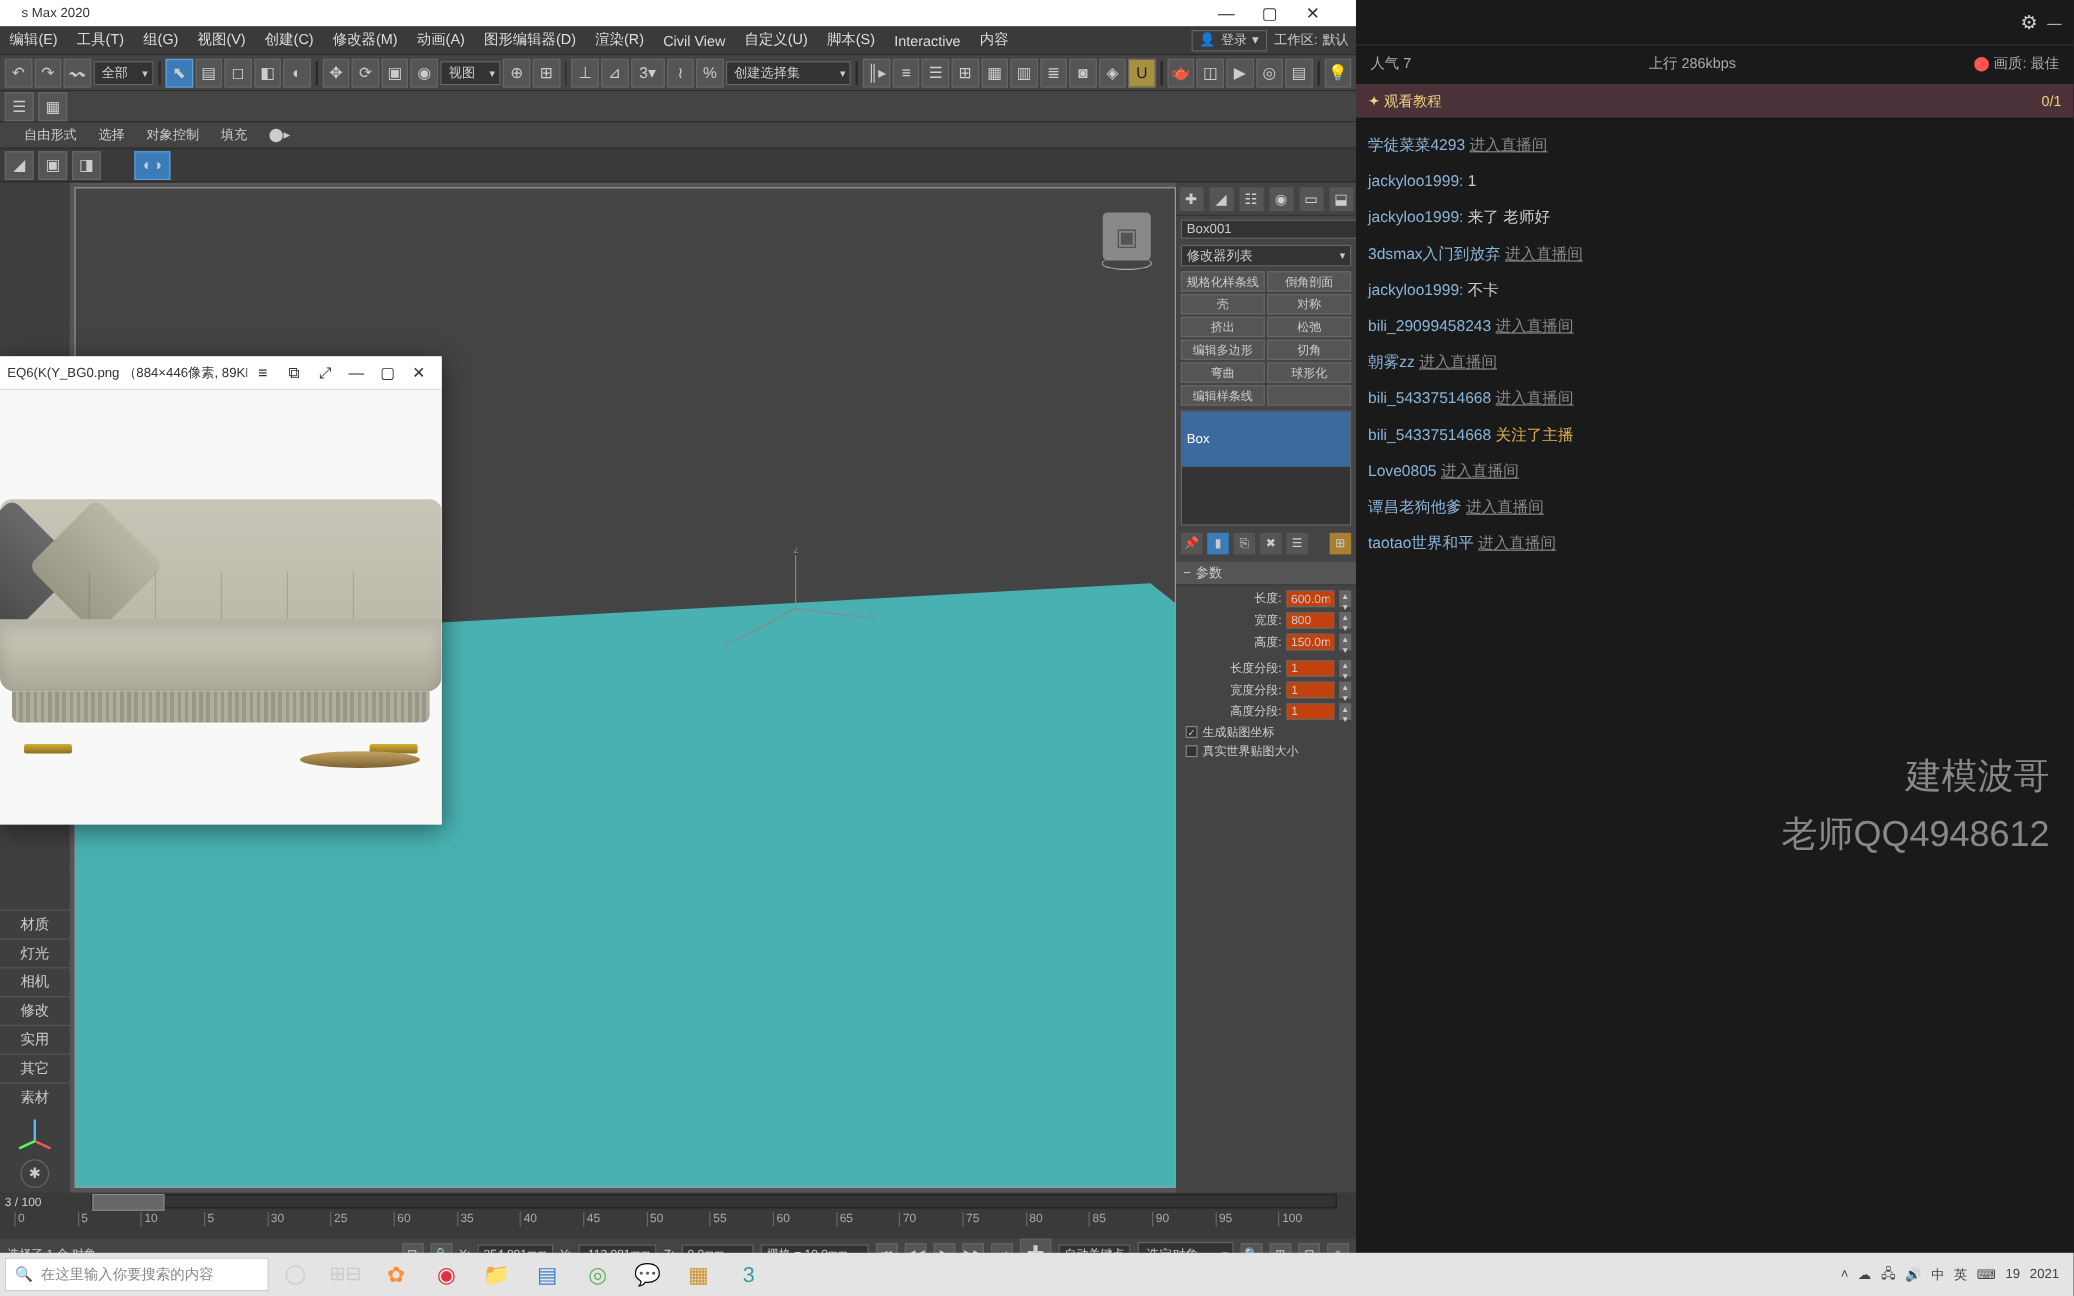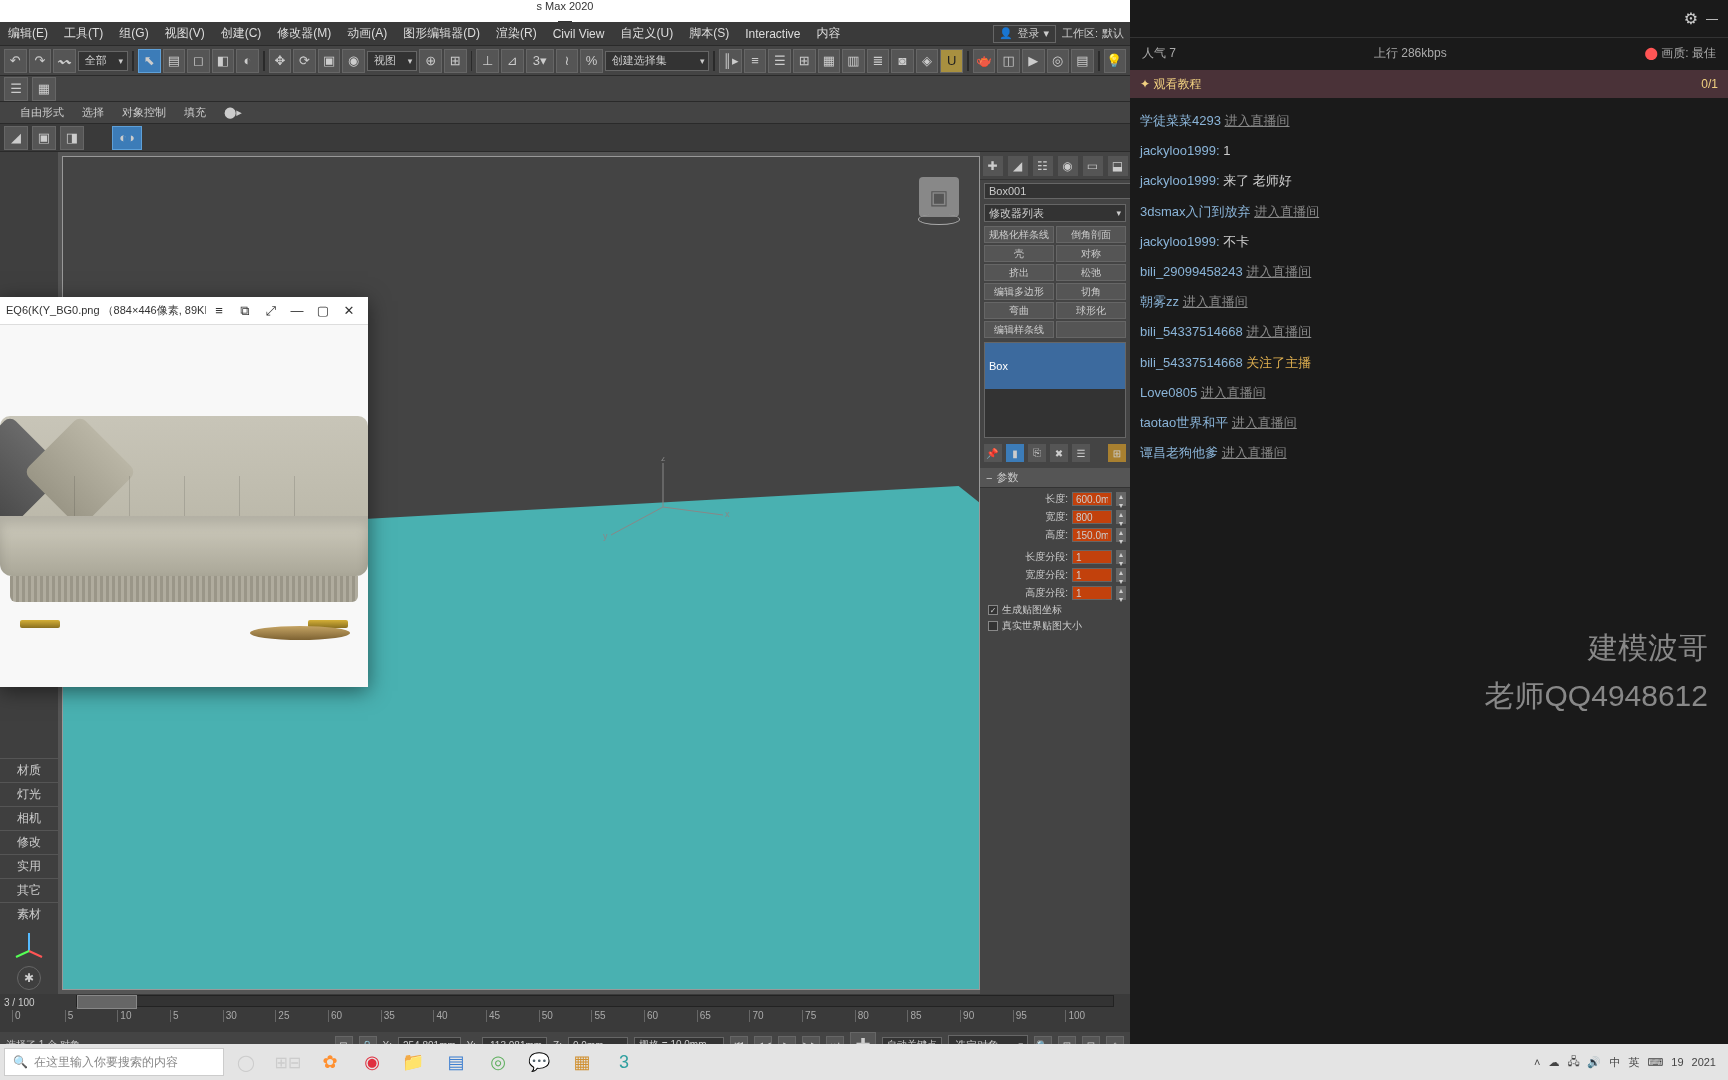--- a/index.html
+++ b/index.html
@@ -2,21 +2,21 @@
 <html><head>
 <meta charset="utf-8">
 <style>
 * { margin: 0; padding: 0; box-sizing: border-box; font-family: "Microsoft YaHei", sans-serif; }
 body { width: 1728px; height: 1080px; overflow: hidden; background: #1a1a1a; color: #ccc; font-size: 11px; }
 .root { display: flex; width: 100%; height: 100%; }
 .main-app { width: 1130px; height: 100%; display: flex; flex-direction: column; background: #3a3a3a; }
 .chat-panel { flex: 1; height: 100%; background: #1a1a1a; display: flex; flex-direction: column; color: #ccc; }
 
 
-.titlebar { height: 22px; background: #fff; color: #333; display: flex; align-items: center; padding: 0 18px; font-size: 11px; flex-direction: column; }
+.titlebar { height: 22px; background: #fff; color: #333; display: flex; align-items: center; padding: 0 18px; font-size: 11px; }
 .titlebar-spacer { flex: 1; }
 .titlebar-btn { width: 36px; height: 22px; display: flex; align-items: center; justify-content: center; font-size: 14px; }
 
 
 .menubar { height: 24px; background: #3a3a3a; display: flex; align-items: center; border-bottom: 1px solid #2a2a2a; }
 .menu-item { padding: 0 8px; height: 100%; display: flex; align-items: center; font-size: 12px; cursor: pointer; color: #ddd; }
 .menu-right { margin-left: auto; display: flex; align-items: center; gap: 6px; padding-right: 6px; }
 .login-box { display: flex; align-items: center; gap: 4px; border: 1px solid #666; padding: 0 6px; height: 18px; font-size: 11px; }
 .workspace-box { display: flex; align-items: center; gap: 4px; font-size: 11px; }
 
@@ -513,22 +513,22 @@
         <div class="chat-msg"><span class="chat-user">学徒菜菜4293 </span><span class="chat-action">进入直播间</span></div>
         <div class="chat-msg"><span class="chat-user">jackyloo1999: </span><span class="">1</span></div>
         <div class="chat-msg"><span class="chat-user">jackyloo1999: </span><span class="">来了   老师好</span></div>
         <div class="chat-msg"><span class="chat-user">3dsmax入门到放弃 </span><span class="chat-action">进入直播间</span></div>
         <div class="chat-msg"><span class="chat-user">jackyloo1999: </span><span class="">不卡</span></div>
         <div class="chat-msg"><span class="chat-user">bili_29099458243 </span><span class="chat-action">进入直播间</span></div>
         <div class="chat-msg"><span class="chat-user">朝雾zz </span><span class="chat-action">进入直播间</span></div>
         <div class="chat-msg"><span class="chat-user">bili_54337514668 </span><span class="chat-action">进入直播间</span></div>
         <div class="chat-msg"><span class="chat-user">bili_54337514668 </span><span class="chat-hl">关注了主播</span></div>
         <div class="chat-msg"><span class="chat-user">Love0805 </span><span class="chat-action">进入直播间</span></div>
+        <div class="chat-msg"><span class="chat-user">谭昌老狗他爹 </span><span class="chat-action">进入直播间</span></div>
         <div class="chat-msg"><span class="chat-user">taotao世界和平 </span><span class="chat-action">进入直播间</span></div>
-        <div class="chat-msg"><span class="chat-user">谭昌老狗他爹 </span><span class="chat-action">进入直播间</span></div>
       </div>
     <div class="watermark">
       <div>建模波哥</div>
       <div>老师QQ4948612</div>
     </div>
   </div>
 </div>
 
 <div class="taskbar">
   <div class="task-search">

